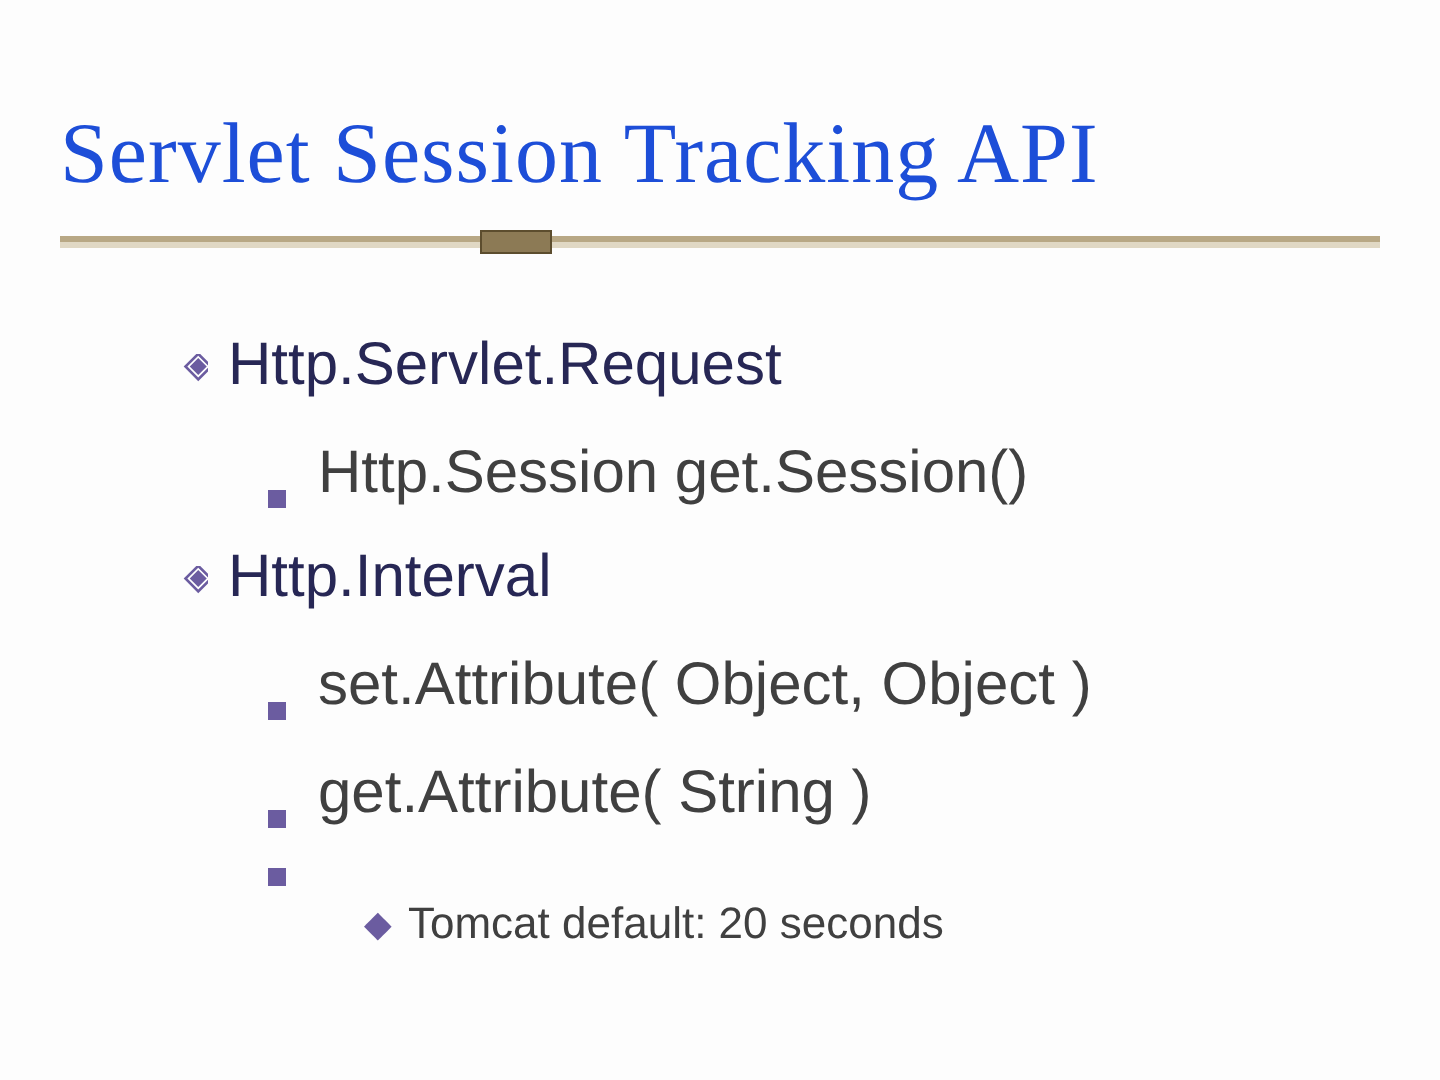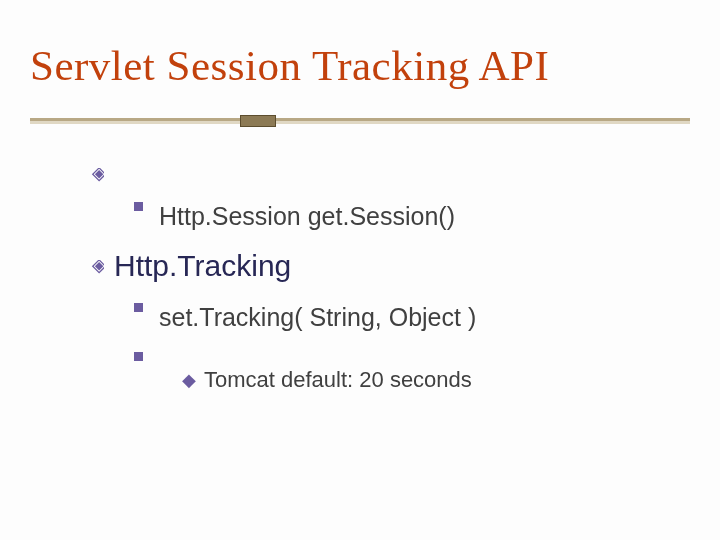--- a/index.html
+++ b/index.html
@@ -13,23 +13,23 @@
   }
   .slide {
     width: 720px;
     height: 540px;
     position: relative;
     padding: 0;
   }
   .title {
     position: absolute;
     left: 30px;
-    top: 41px;
+    top: 53px;
     font-size: 43px;
-    color: #c2410c;
+    color: #1d4ed8;
     font-family: "Times New Roman", "Georgia", serif;
     font-weight: 400;
     letter-spacing: 0.5px;
   }
   .underline-wrap {
     position: absolute;
     left: 0;
     top: 118px;
     width: 720px;
     height: 12px;
@@ -75,22 +75,22 @@
   }
   .lvl1 .bullet {
     width: 14px;
     height: 14px;
     margin-right: 10px;
     margin-top: 2px;
     flex-shrink: 0;
   }
   .lvl2 {
     display: flex;
-    align-items: flex-start;
-    font-size: 25px;
+    align-items: flex-end;
+    font-size: 30px;
     color: #404040;
     margin-left: 44px;
     margin-top: 20px;
   }
   .lvl2 .bullet-sq {
     width: 9px;
     height: 9px;
     background: #6b5ca0;
     margin-right: 16px;
     flex-shrink: 0;
@@ -129,42 +129,47 @@
     <div class="underline-box"></div>
   </div>
 
   <div class="content">
 
     <div class="lvl1">
       <svg class="bullet" viewBox="0 0 14 14">
         <rect x="3.5" y="0.5" width="9" height="9" transform="rotate(45 7 7)" fill="#ffffff" stroke="#6b5ca0" stroke-width="1.3"></rect>
         <rect x="5" y="2" width="6" height="6" transform="rotate(45 7 7)" fill="#6b5ca0"></rect>
       </svg>
+      <span>Http.Servlet.Request</span>
     </div>
 
     <div class="lvl2">
       <div class="bullet-sq"></div>
       <span>Http.Session get.Session()</span>
     </div>
 
     <div class="gap"></div>
 
     <div class="lvl1">
       <svg class="bullet" viewBox="0 0 14 14">
         <rect x="3.5" y="0.5" width="9" height="9" transform="rotate(45 7 7)" fill="#ffffff" stroke="#6b5ca0" stroke-width="1.3"></rect>
         <rect x="5" y="2" width="6" height="6" transform="rotate(45 7 7)" fill="#6b5ca0"></rect>
       </svg>
-      <span>Http.Tracking</span>
+      <span>Http.Interval</span>
     </div>
 
     <div class="lvl2">
       <div class="bullet-sq"></div>
-      <span>set.Tracking( String, Object )</span>
+      <span>set.Attribute( Object, Object )</span>
     </div>
 
+    <div class="lvl2">
+      <div class="bullet-sq"></div>
+      <span>get.Attribute( String )</span>
+    </div>
 
     <div class="lvl2">
       <div class="bullet-sq"></div>
     </div>
 
     <div class="lvl3">
       <div class="bullet-tiny">◆</div>
       <span>Tomcat default: 20 seconds</span>
     </div>
 

